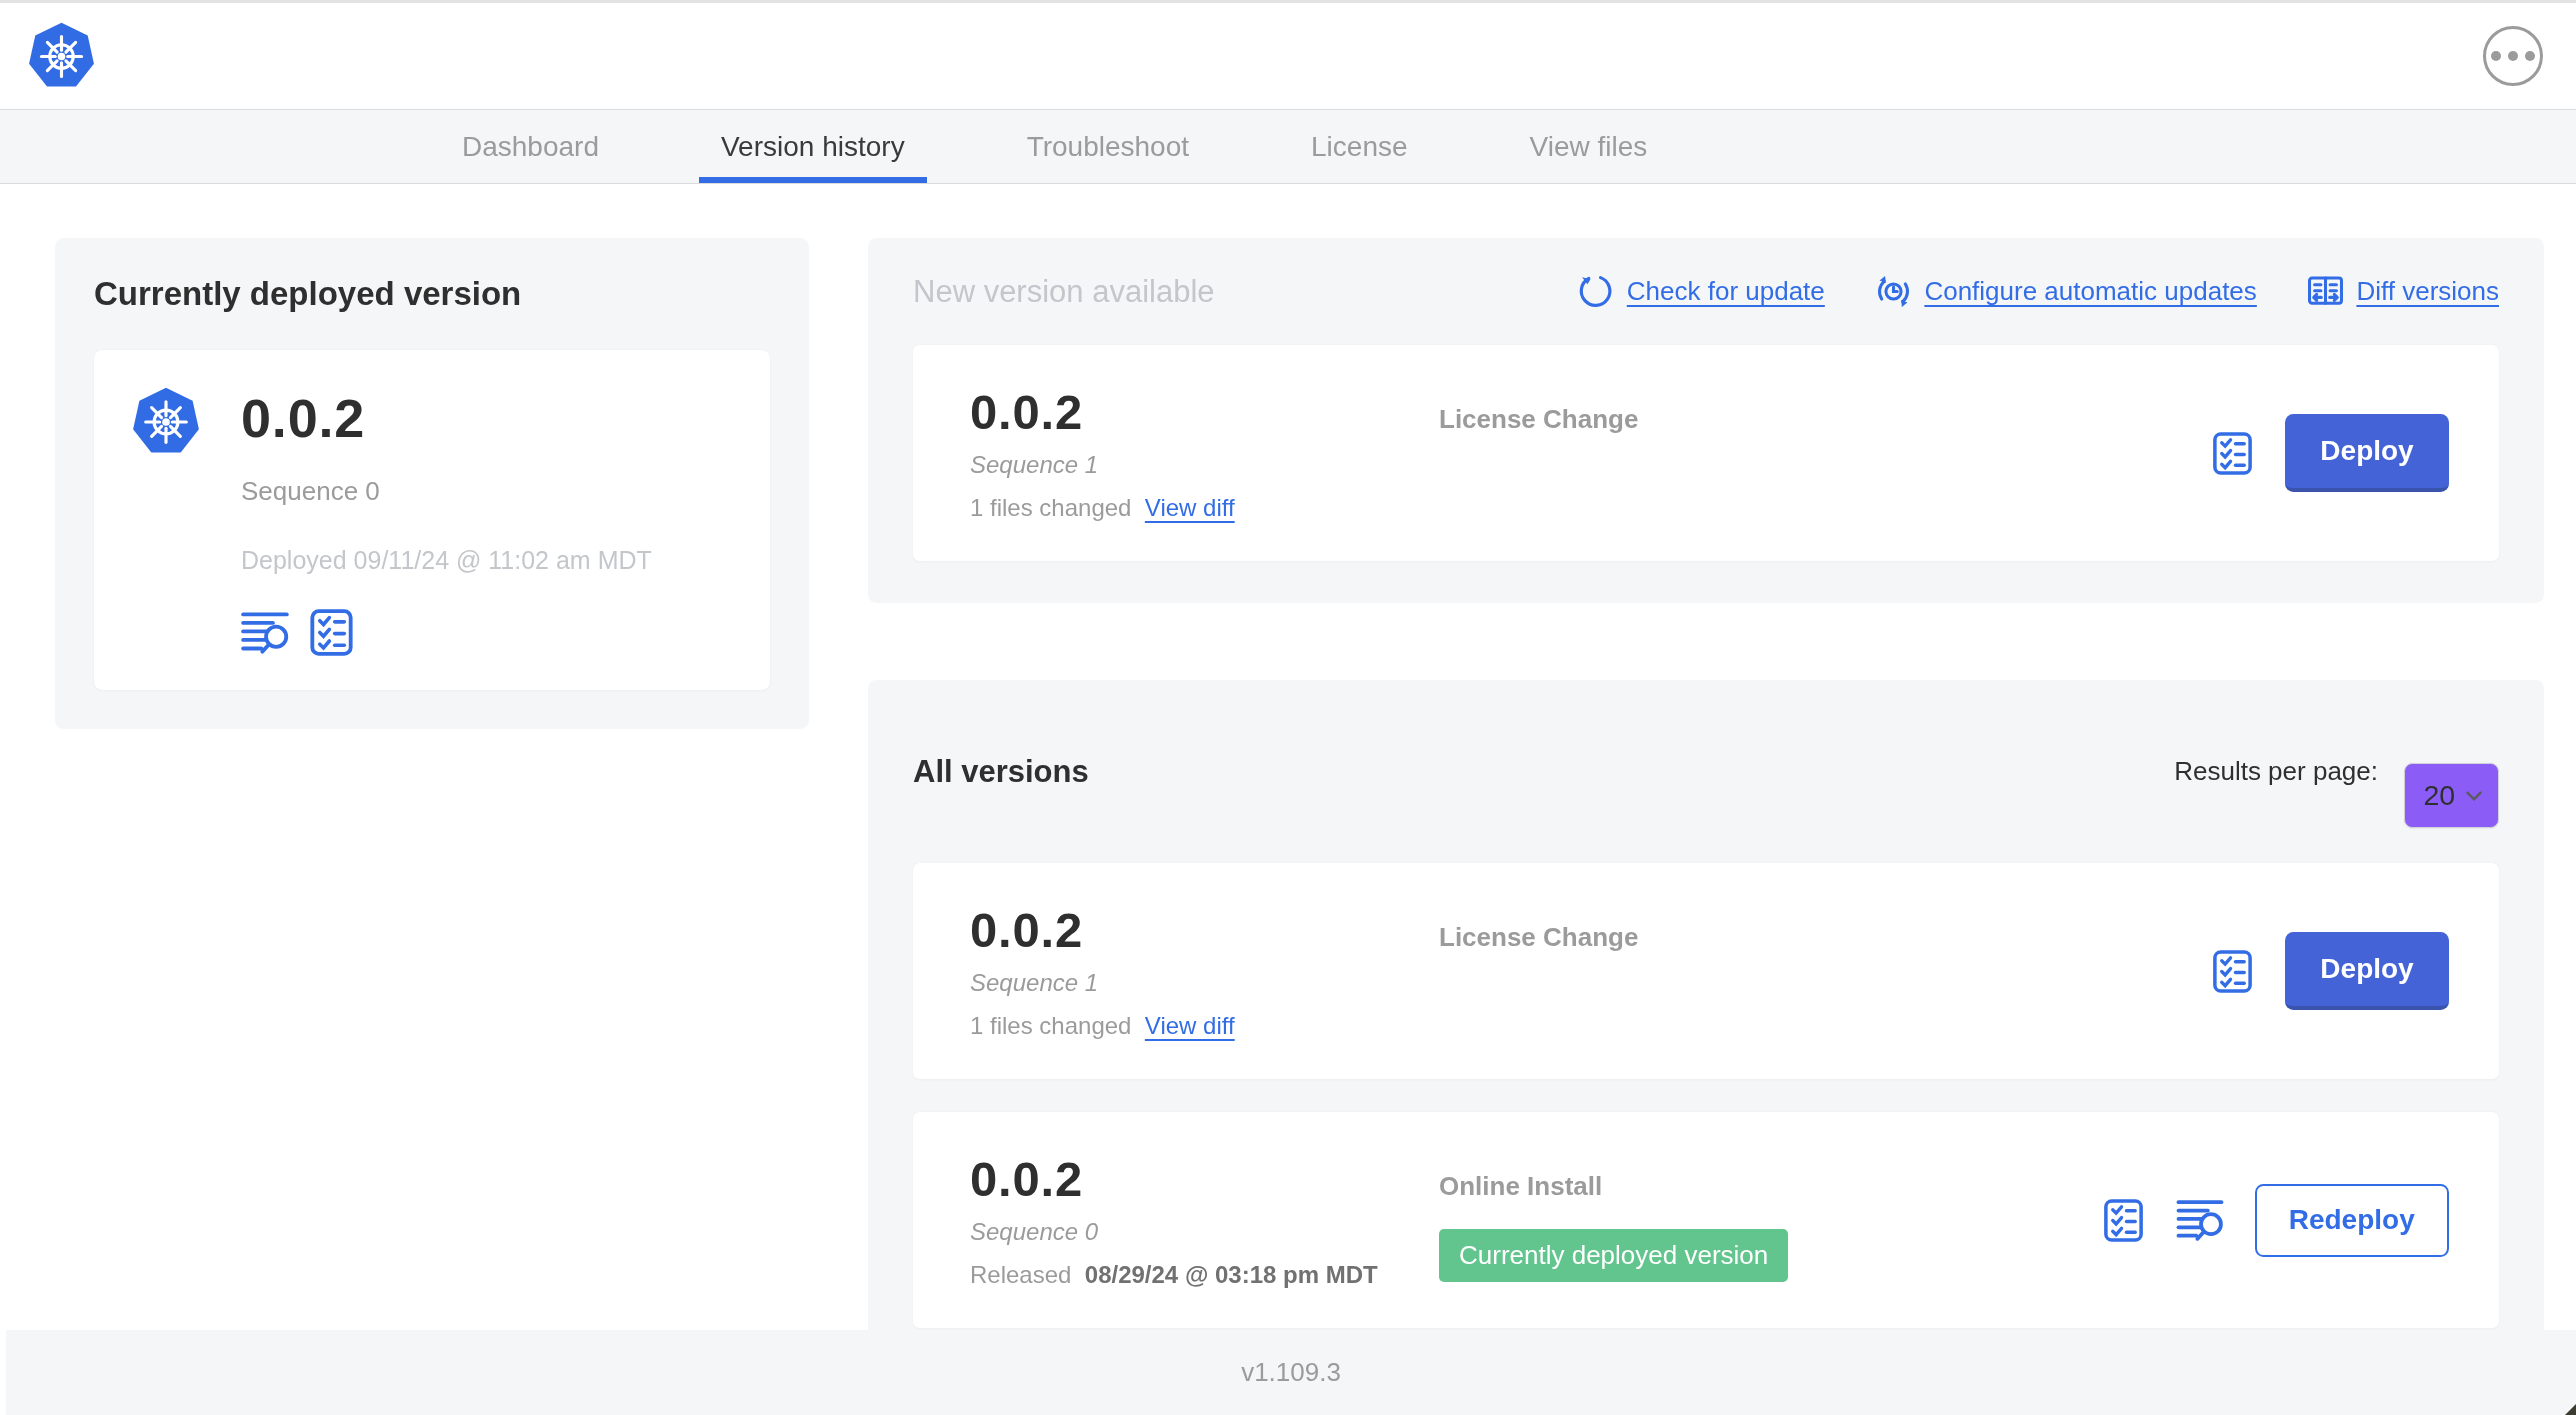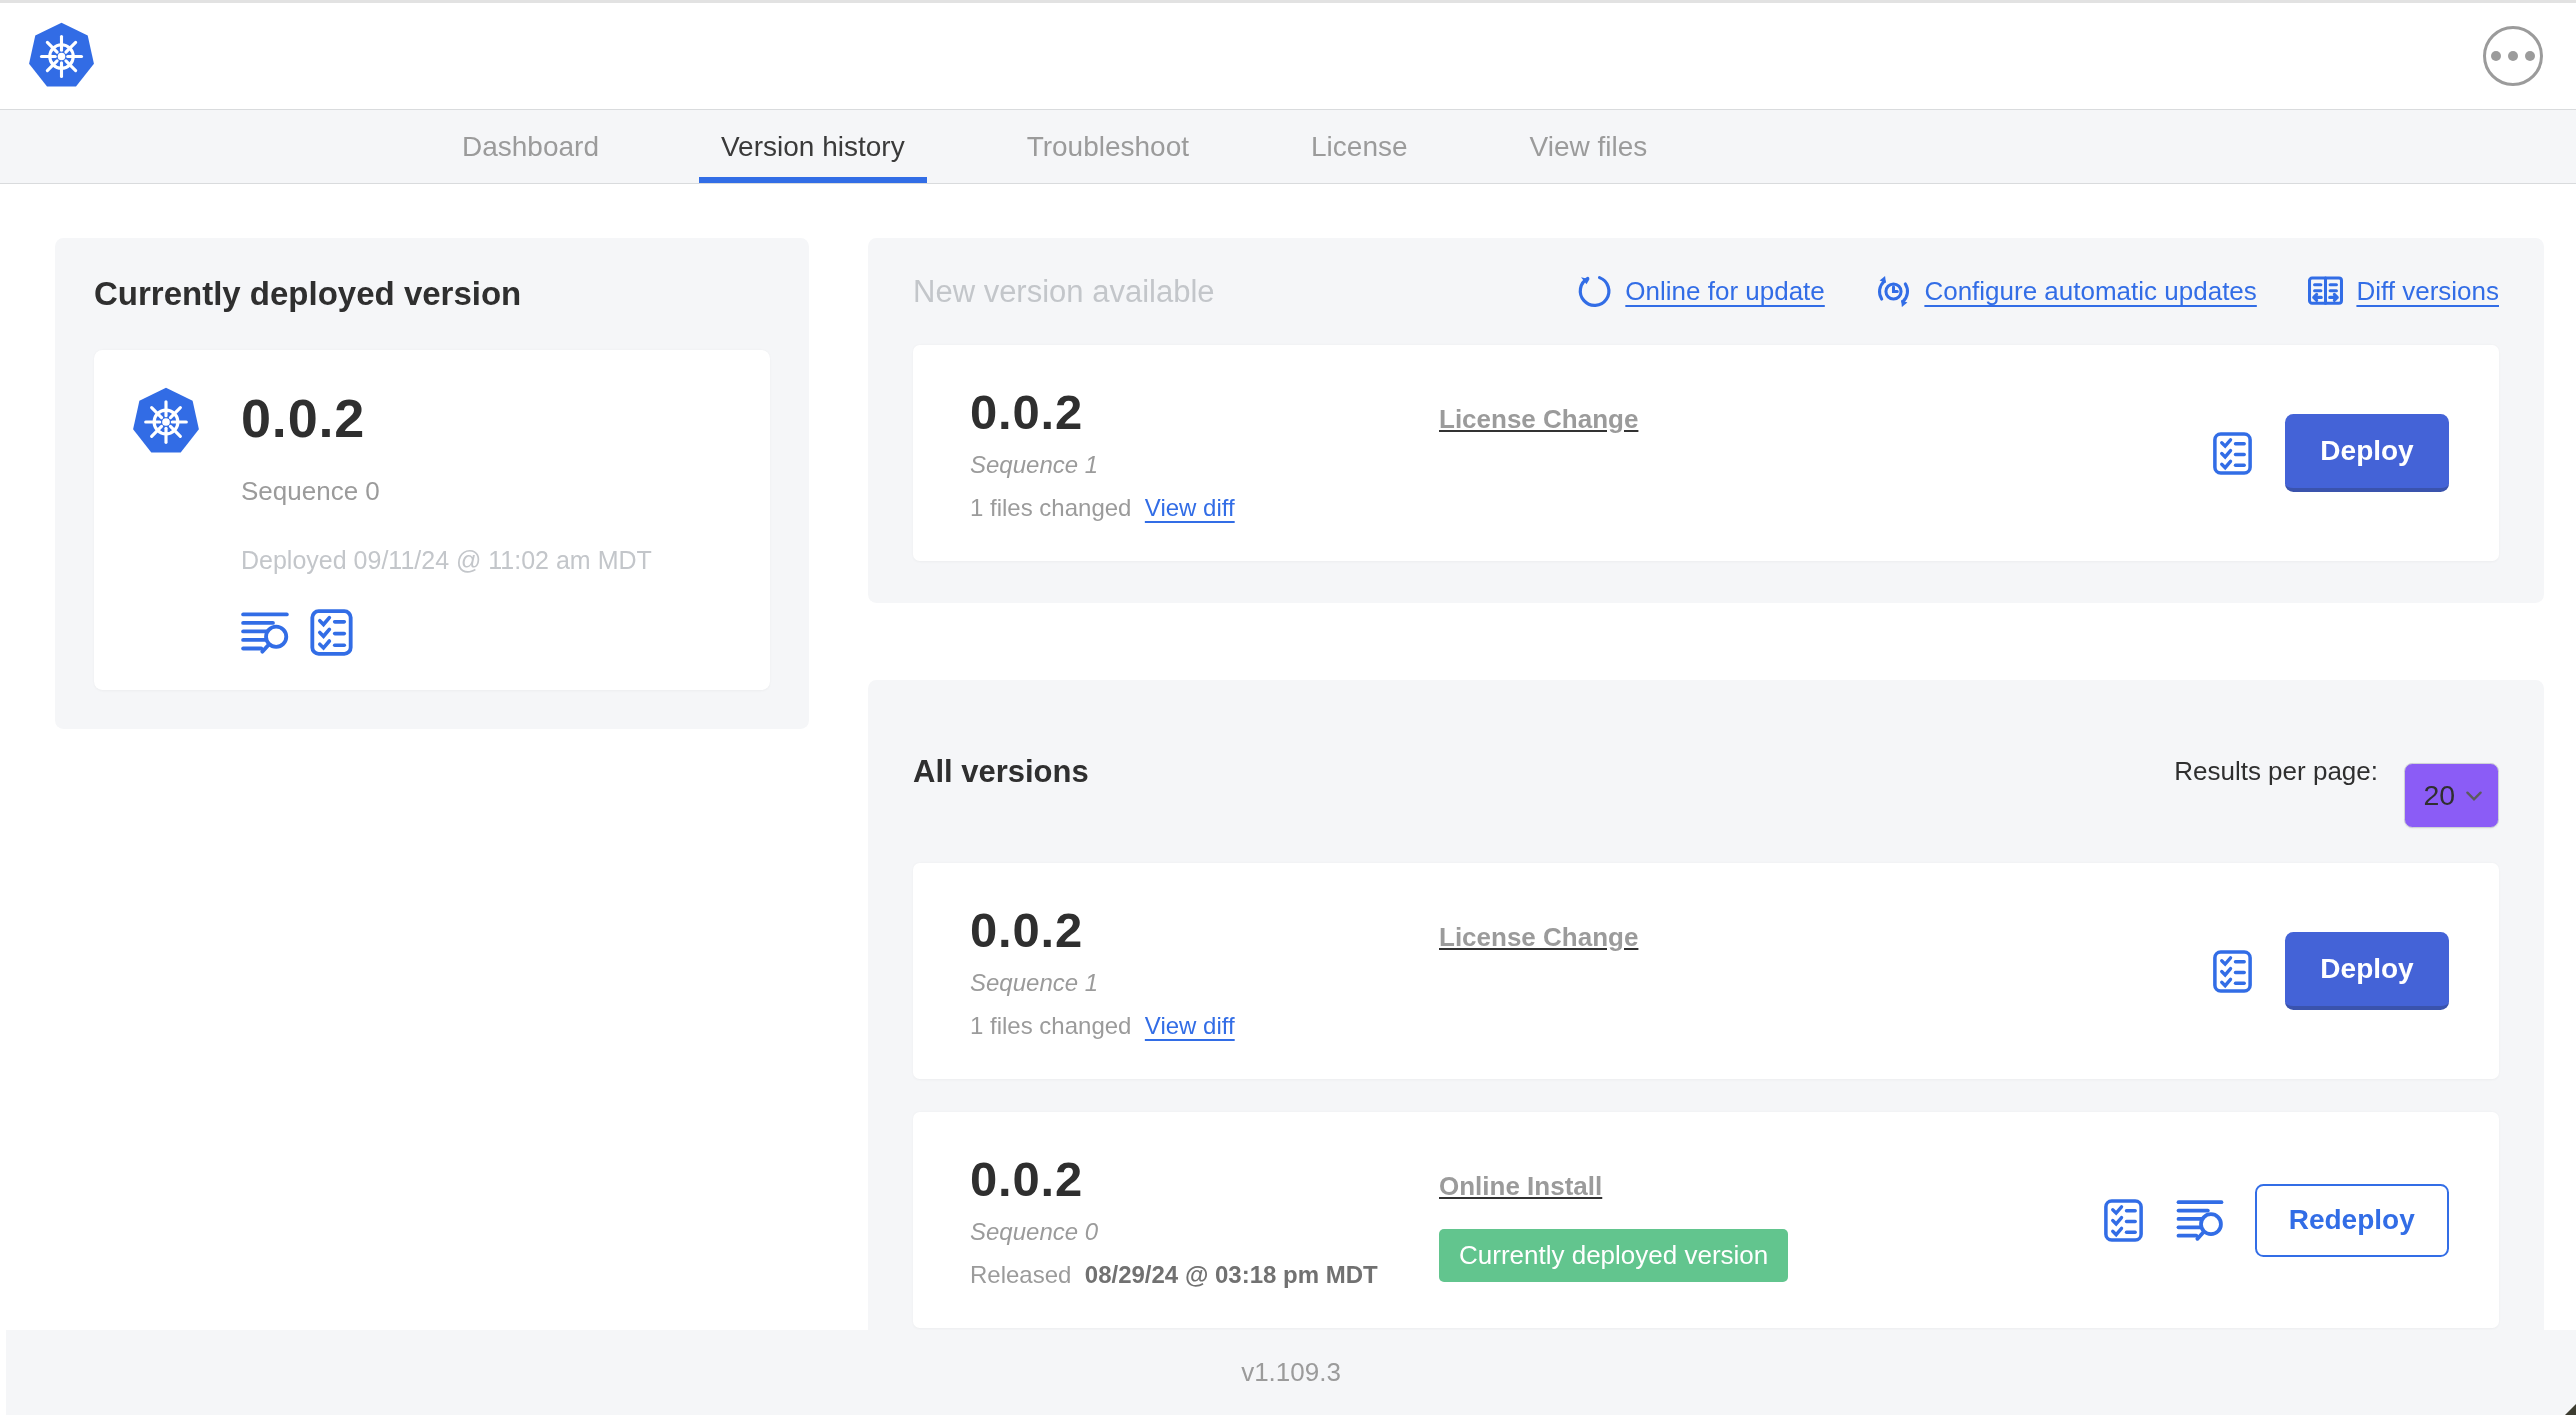--- a/index.html
+++ b/index.html
@@ -78,21 +78,21 @@
   .version-card {
     margin-top:35px; background:#fff; border-radius:6.7px;
     padding:39px 47px 39px 57px; display:flex; align-items:flex-start;
     min-height:194px; box-shadow:0 0.8px 2.5px rgba(0,0,0,0.04);
   }
   .vinfo { width:469px; flex-shrink:0; }
   .vnum { font-size:49px; font-weight:700; color:#2f2f2f; letter-spacing:0.8px; }
   .vseq { font-size:24px; color:#9b9b9b; margin-top:11px;font-style:italic; }
   .vfiles { display:flex; align-items:center; gap:13.4px; margin-top:15px; font-size:24px; color:#9b9b9b; }
   .view-diff { color:#326de6; text-decoration:underline; text-underline-offset:5px; cursor:pointer; }
-  .vmiddle { flex:1; margin-top:20px;text-decoration:underline; }
+  .vmiddle { flex:1; margin-top:20px; }
   .vsource { font-size:26px; color:#9b9b9b; font-weight:600; }
   .badge {
     display:inline-block; margin-top:27px; background:#62c58e; color:#fff;
     font-size:26px; padding:11px 20px; border-radius:5px;
   }
   .vactions { display:flex; align-items:center; gap:30px; align-self:center; padding-right:3.3px; }
   .btn-primary {
     background:#4463d7; color:#fff; font-size:28px; font-weight:700;
     border:none; border-bottom:4.2px solid #3a53ad; border-radius:8.4px;
     padding:21px 35px; cursor:pointer; font-family:inherit;
@@ -222,21 +222,21 @@
 
     <div class="panel section">
       <div class="section-head">
         <div class="muted-title">New version available</div>
         <div class="head-actions">
           <a class="link-btn">
             <svg viewBox="0 0 44 44">
               <path d="M14 6.5 A17 17 0 1 0 28 5.5" fill="none" stroke="#326de6" stroke-width="3.8" stroke-linecap="round"></path>
               <path d="M16 7.5 L6 5 L12.5 13.5 Z" fill="#326de6"></path>
             </svg>
-            <span class="lbl">Online for update</span>
+            <span class="lbl">Check for update</span>
           </a>
           <a class="link-btn">
             <svg viewBox="0 0 44 44">
               <g fill="none" stroke="#326de6" stroke-width="3.6" stroke-linecap="round">
                 <path d="M8 31 A16 16 0 0 1 11 10"></path>
                 <path d="M36 13 A16 16 0 0 1 33 34"></path>
                 <circle cx="22" cy="22" r="9"></circle>
                 <path d="M22 16.5 v5.5 h4.5"></path>
               </g>
               <path d="M13 12 L12 3.5 L5.5 9 Z" fill="#326de6"></path>

